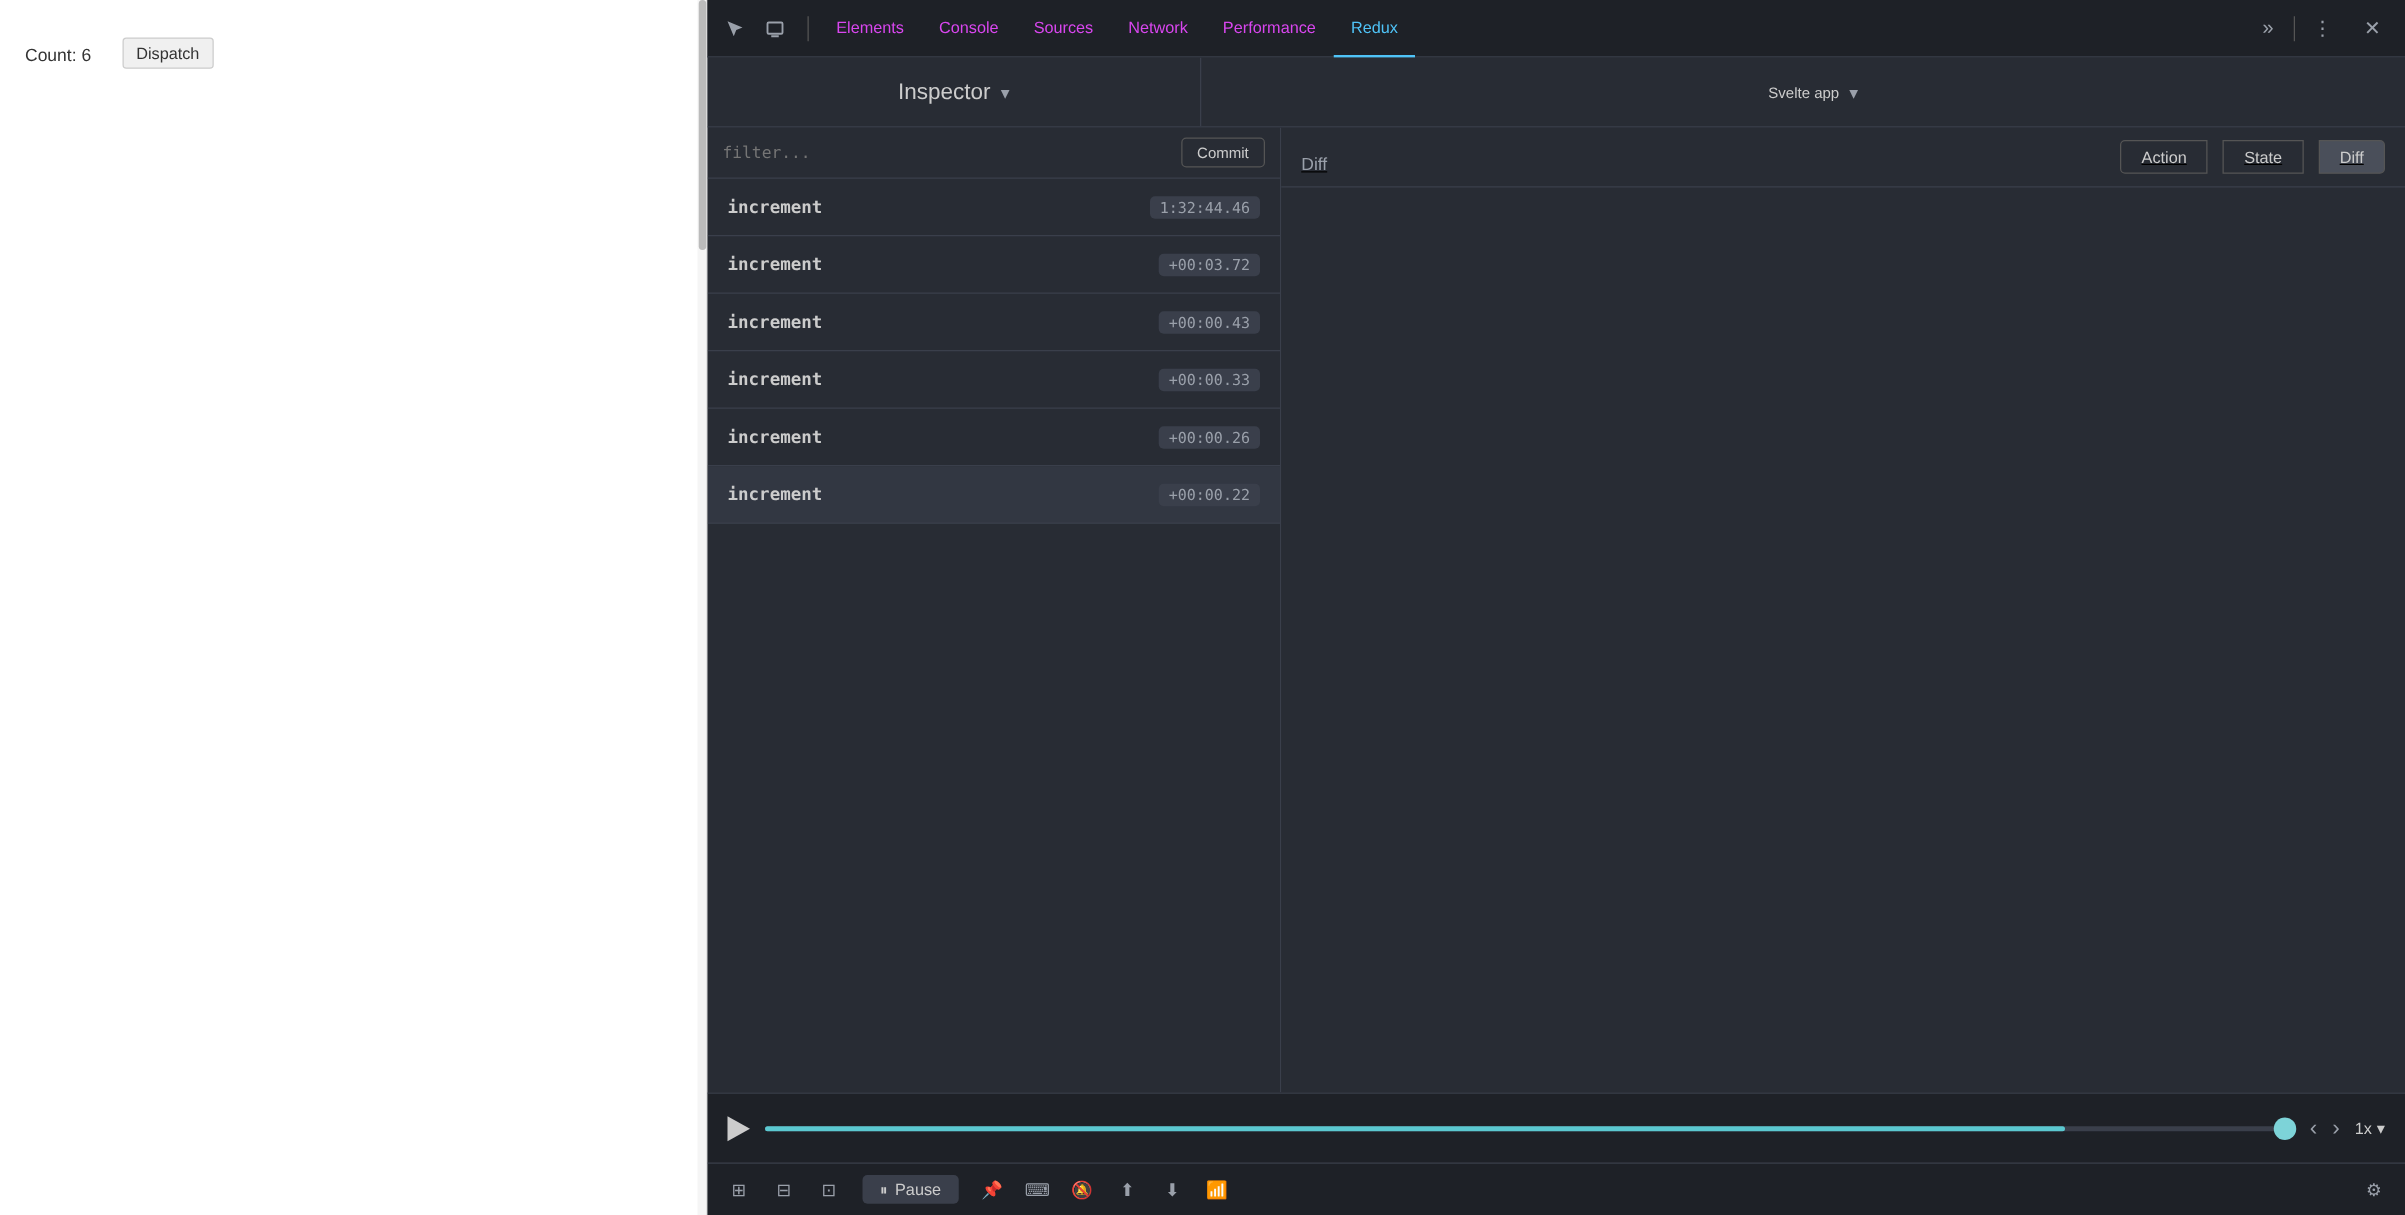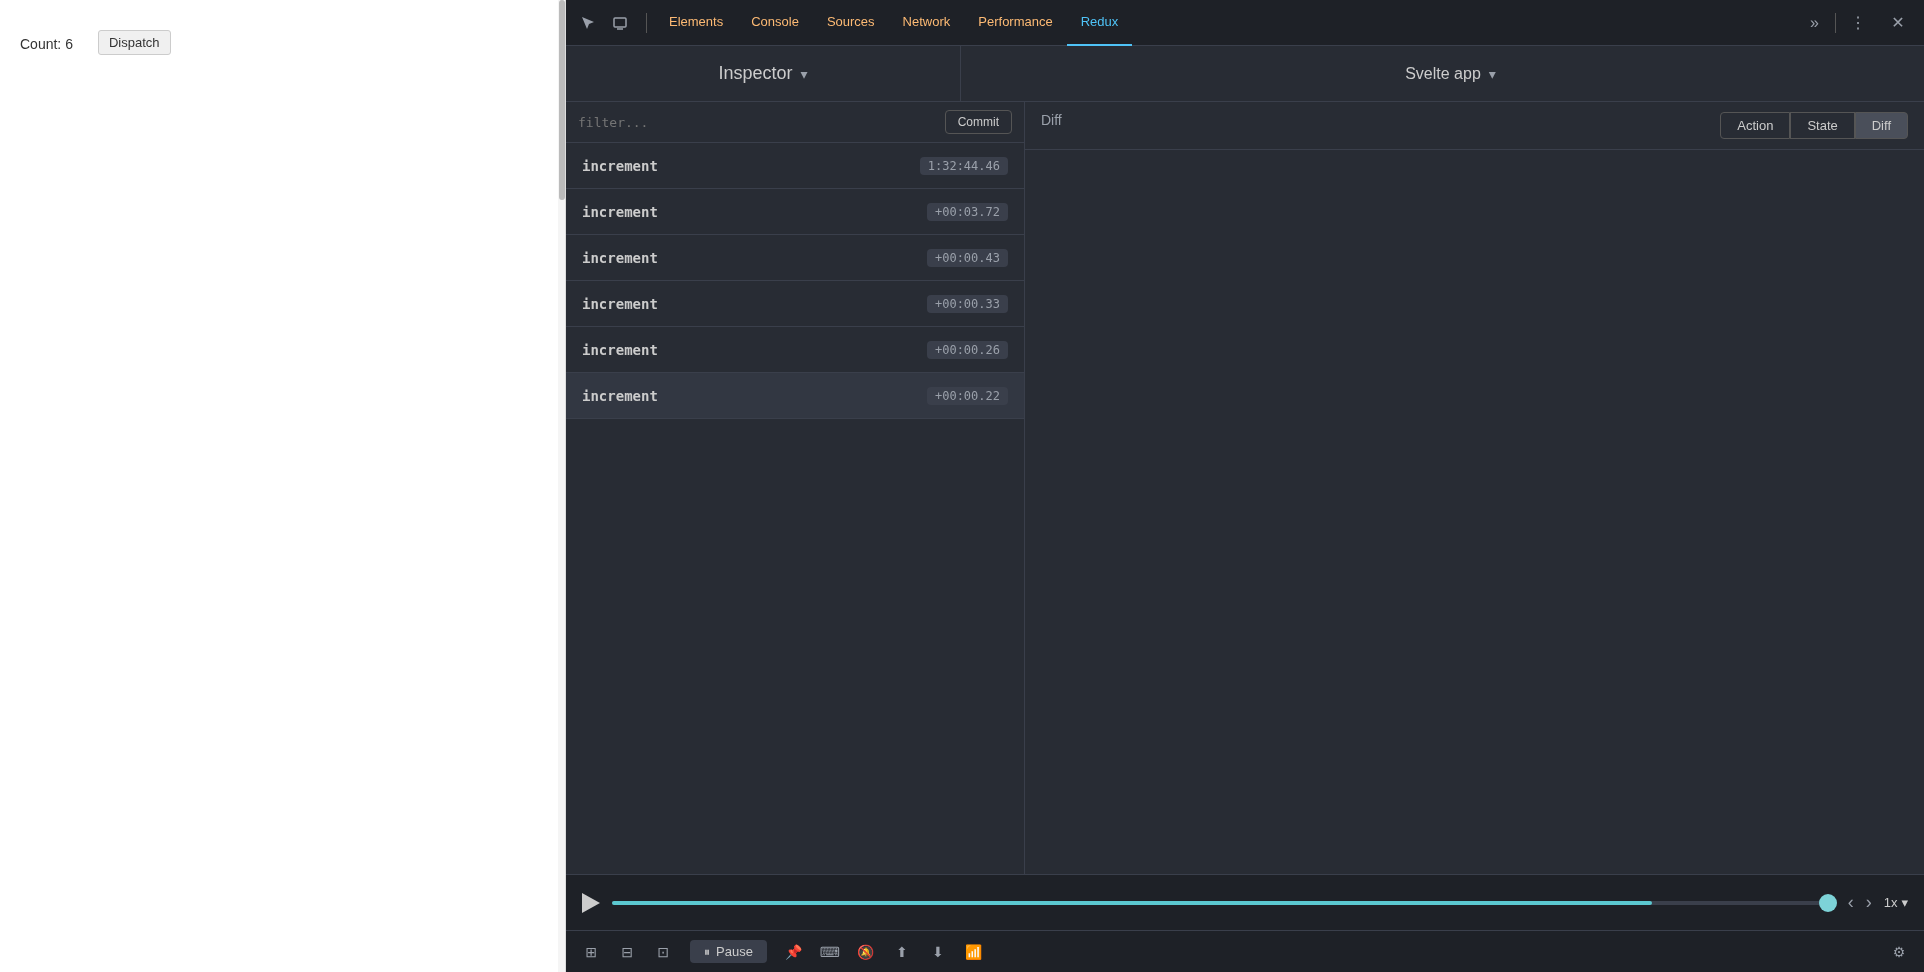--- a/index.html
+++ b/index.html
@@ -103,21 +103,21 @@
       background: #555;
       margin: 0 8px;
     }
 
     .devtools-tab {
       padding: 0 14px;
       height: 46px;
       display: flex;
       align-items: center;
       font-size: 13px;
-      color: #fdba74;
+      color: #d946ef;
       cursor: pointer;
       border-bottom: 2px solid transparent;
     }
 
     .devtools-tab.active {
       color: #4fc3f7;
       border-bottom: 2px solid #4fc3f7;
     }
 
     .devtools-tab-more {
@@ -274,24 +274,25 @@
     
     .diff-view {
       flex: 1;
       display: flex;
       flex-direction: column;
       background: #282c34;
     }
 
     .diff-header {
       display: flex;
-      align-items: flex-start;
+      align-items: flex-end;
       padding: 10px 16px;
       border-bottom: 1px solid #3a3f4b;
-      gap: 0;
+      gap: 12px;
+      text-decoration: underline;
     }
 
     .diff-label {
       font-size: 14px;
       color: #9aa0aa;
       flex: 1;
     }
 
     .diff-tab-btn {
       background: transparent;
@@ -564,21 +565,21 @@
   </div>
 
   <div class="redux-panel">
 
     <div class="redux-header">
       <div class="inspector-title">
         <span style="font-size:18px; color:#ccc;">Inspector</span>
         <span class="inspector-dropdown chevron-down"></span>
       </div>
       <div class="svelte-app-title">
-        <span style="font-size:16px; color:#ccc;">Svelte app</span>
+        <span style="font-size:12px; color:#ccc;">Svelte app</span>
         <span class="svelte-app-dropdown chevron-down"></span>
       </div>
     </div>
 
     <div class="redux-body">
 
       <div class="action-list">
 
         <div class="filter-bar">
           <input class="filter-input" type="text" placeholder="filter..." style="">

